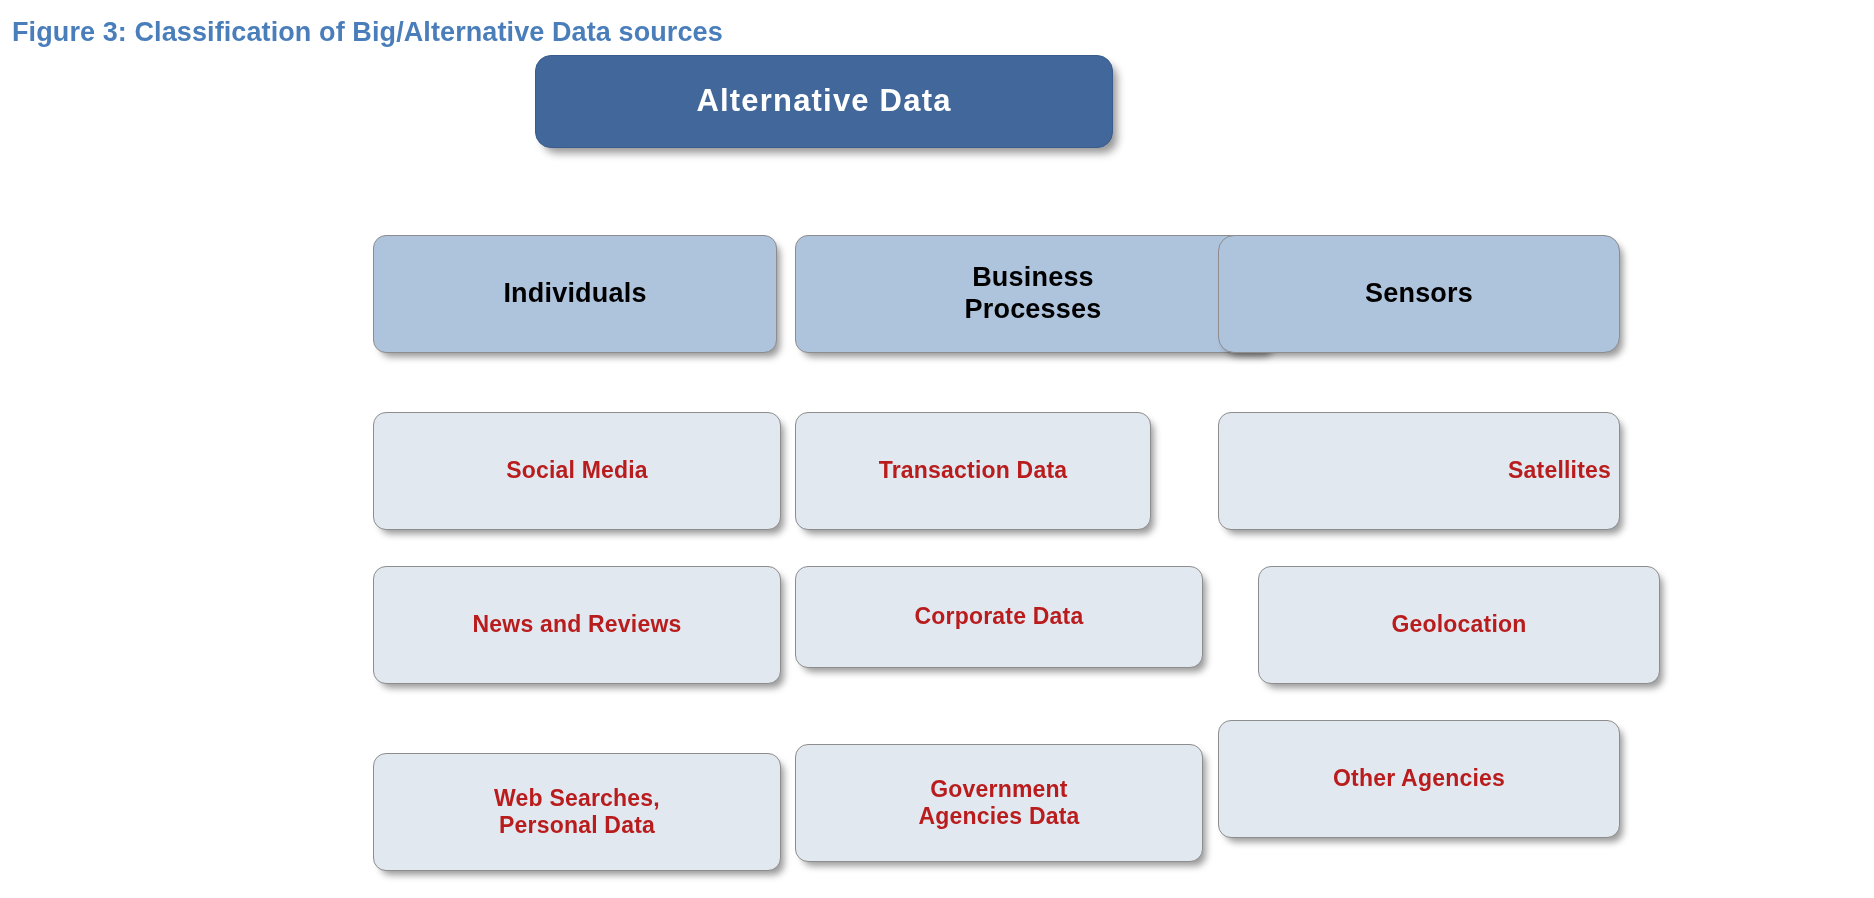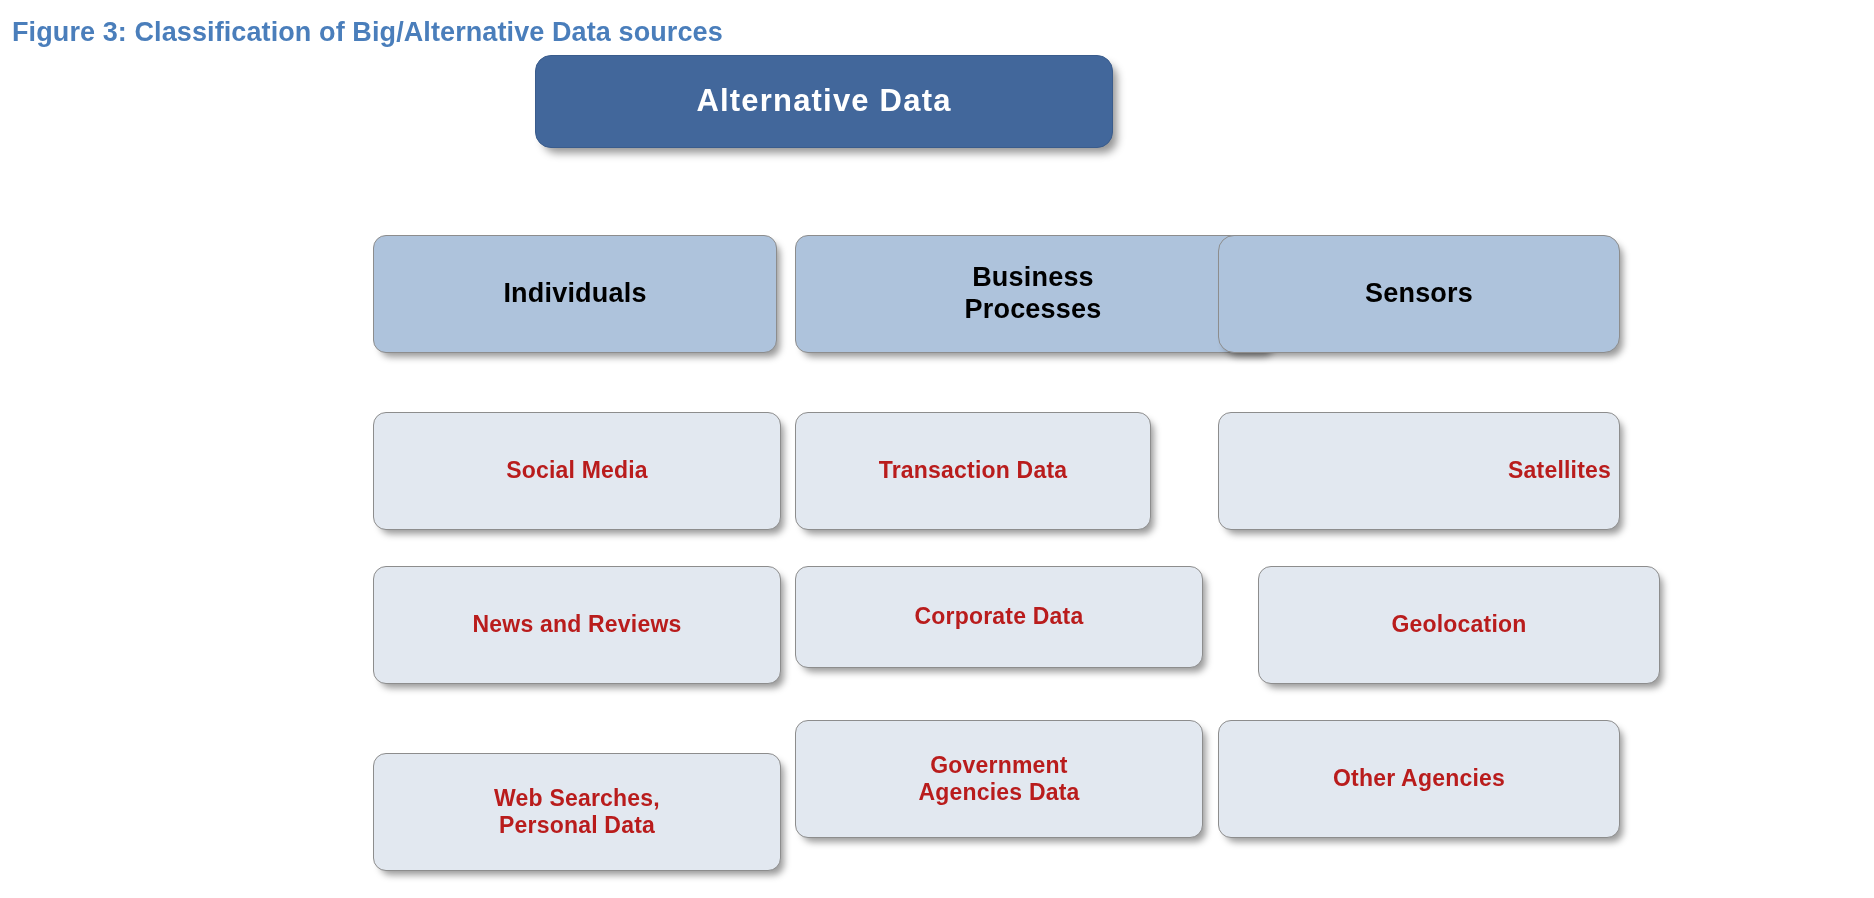--- a/index.html
+++ b/index.html
@@ -114,21 +114,21 @@
   <div class="node category" style="left:795px; top:235px; width:476px; height:118px;">
     <span class="node-label">Business
 Processes</span>
   </div>
   <div class="node leaf" style="left:795px; top:412px; width:356px; height:118px;text-align:center;">
     <span class="node-label">Transaction Data</span>
   </div>
   <div class="node leaf" style="left:795px; top:566px; width:408px; height:102px;">
     <span class="node-label">Corporate Data</span>
   </div>
-  <div class="node leaf" style="left:795px; top:720px; width:408px; height:118px;">
+  <div class="node leaf" style="left:795px; top:744px; width:408px; height:118px;">
     <span class="node-label">Government
 Agencies Data</span>
   </div>
 
   <div class="node category" style="left:1218px; top:235px; width:402px; height:118px;border-radius:16px;">
     <span class="node-label">Sensors</span>
   </div>
   <div class="node leaf" style="left:1218px; top:412px; width:402px; height:118px;justify-content:flex-end;">
     <span class="node-label">Satellites</span>
   </div>

